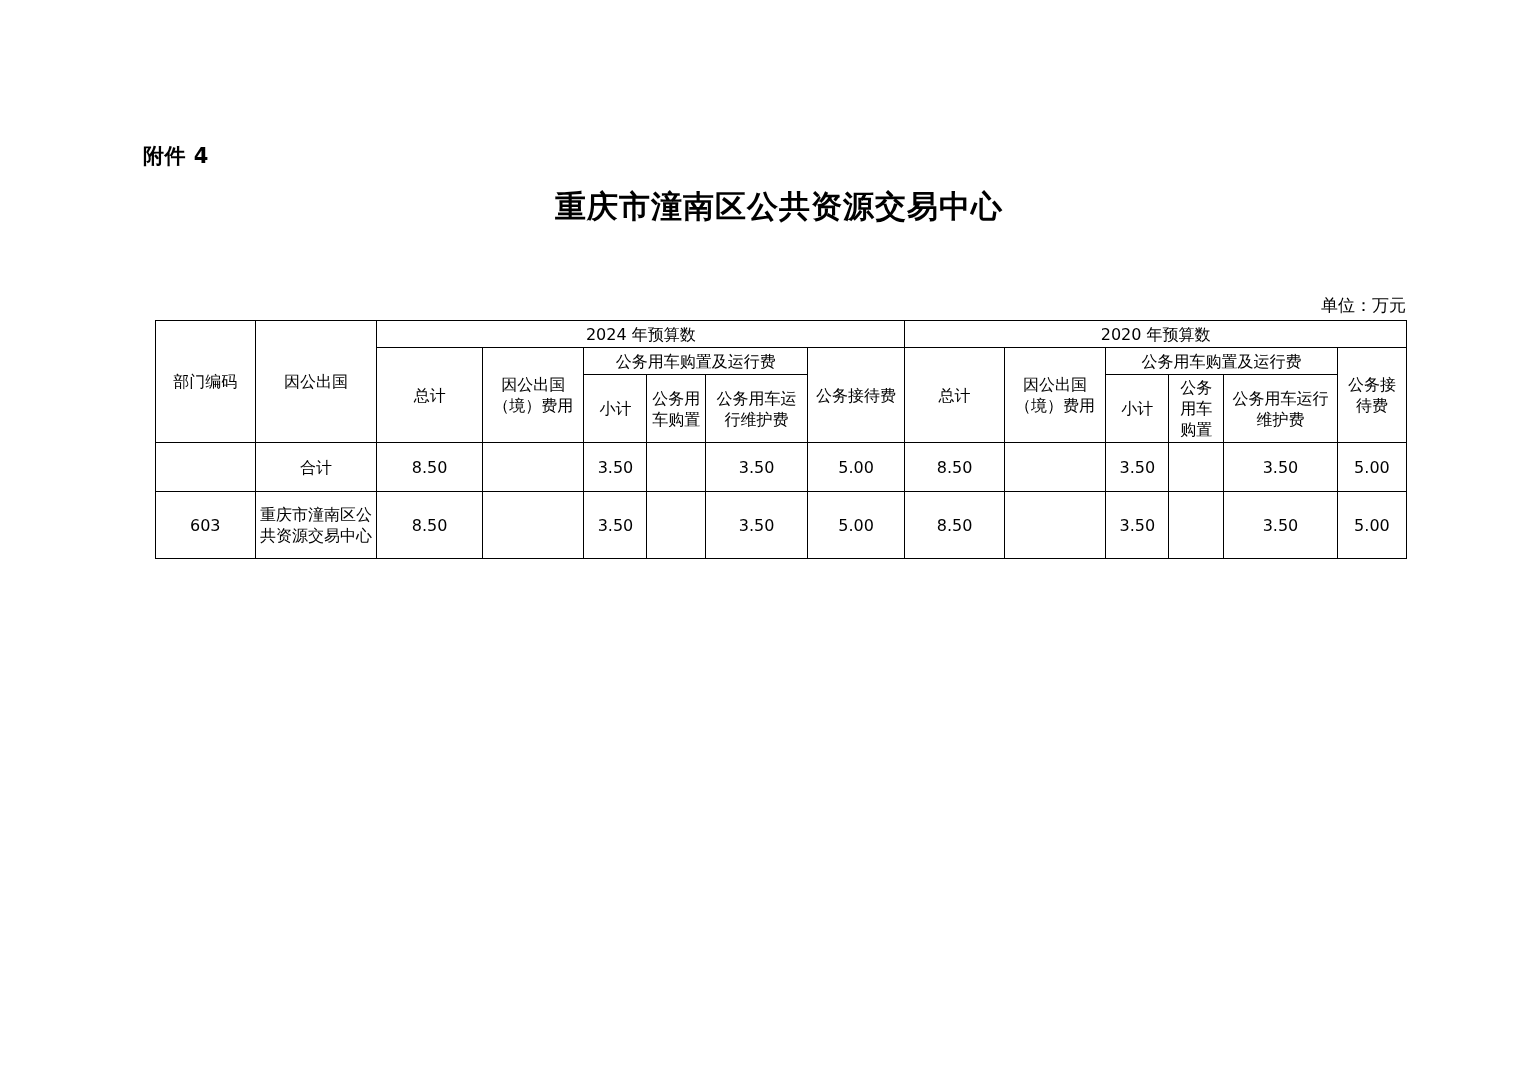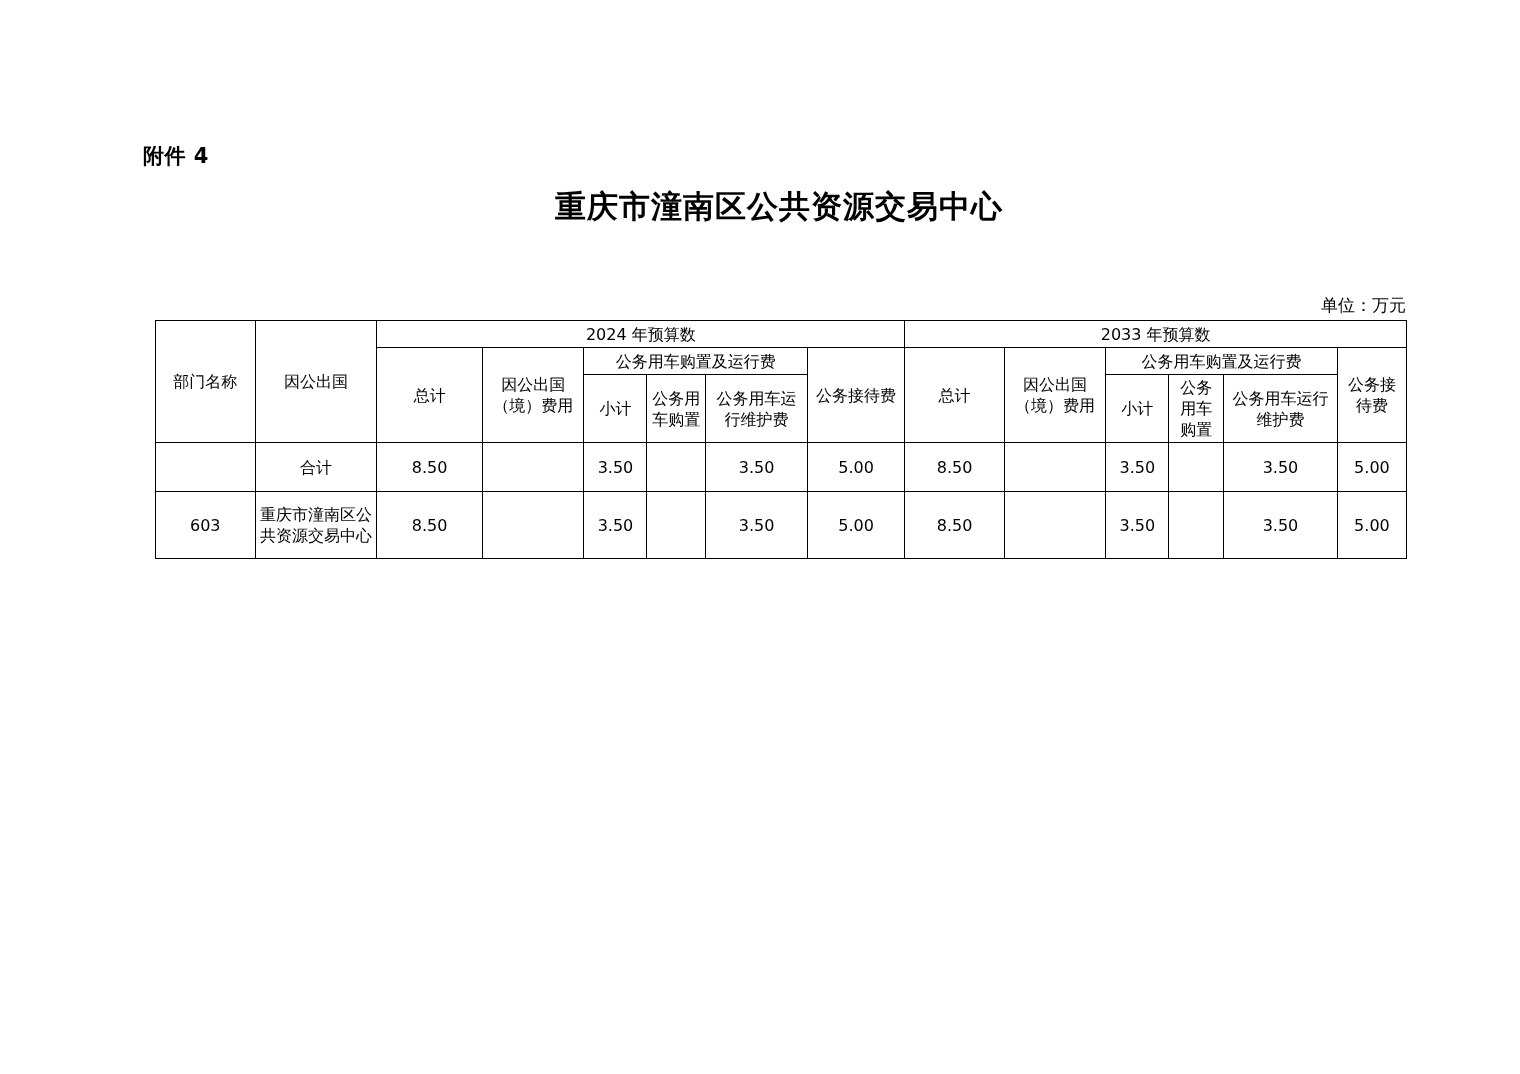--- a/index.html
+++ b/index.html
@@ -125,24 +125,24 @@
         <col style="width:96px">
         <col style="width:98px">
         <col style="width:100px">
         <col style="width:62px">
         <col style="width:54px">
         <col style="width:112px">
         <col style="width:68px">
       </colgroup>
       <thead>
         <tr>
-          <th rowspan="4" class="hdr-tall">部门名称</th>
+          <th rowspan="4" class="hdr-tall">部门编码</th>
           <th rowspan="4" class="hdr-tall">因公出国</th>
           <th colspan="6">2024 年预算数</th>
-          <th colspan="6">2033 年预算数</th>
+          <th colspan="6">2020 年预算数</th>
         </tr>
         <tr>
           <th rowspan="3">总计</th>
           <th rowspan="3">因公出国（境）费用</th>
           <th colspan="3">公务用车购置及运行费</th>
           <th rowspan="3">公务接待费</th>
           <th rowspan="3">总计</th>
           <th rowspan="3">因公出国（境）费用</th>
           <th colspan="3">公务用车购置及运行费</th>
           <th rowspan="3">公务接待费</th>

